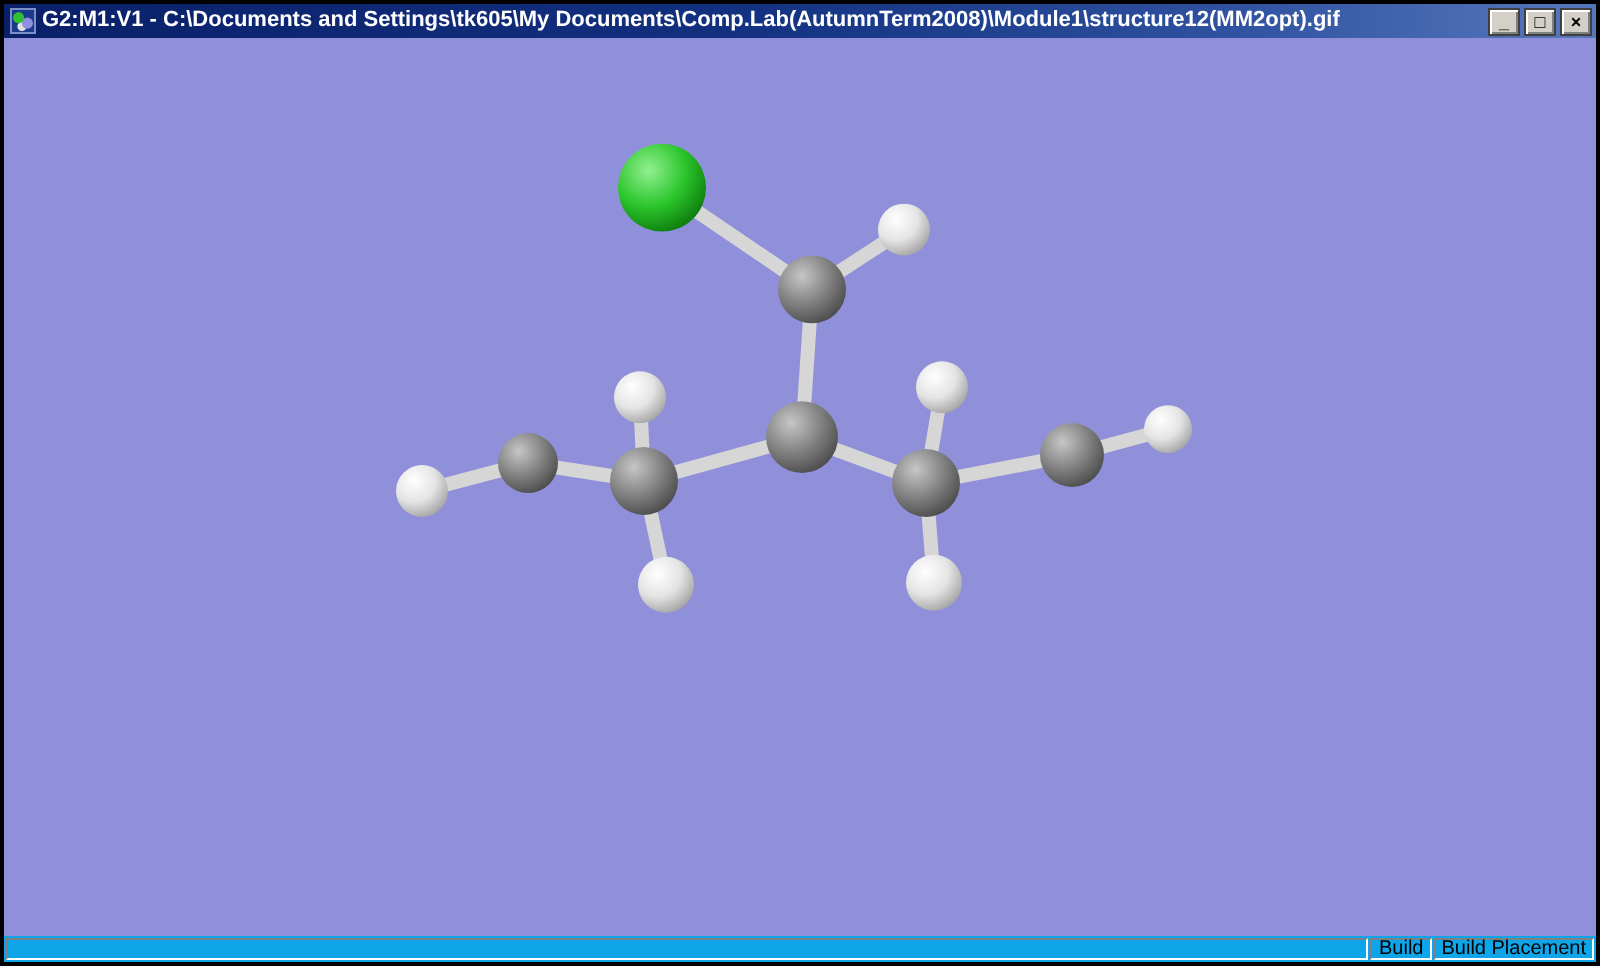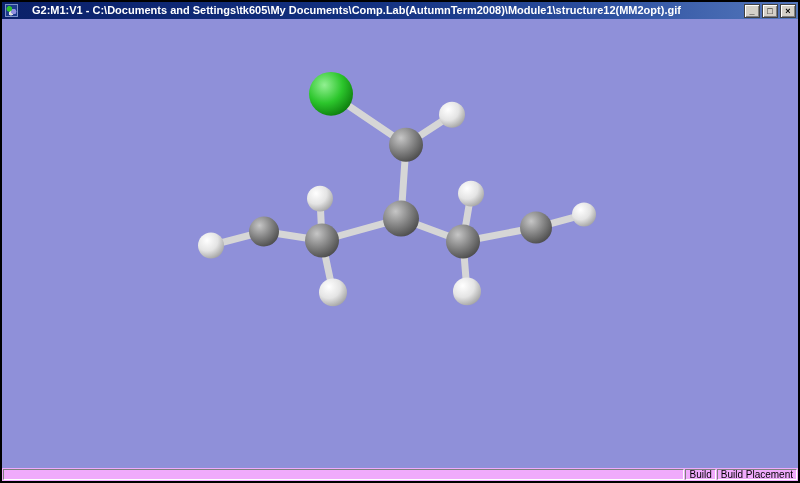--- a/index.html
+++ b/index.html
@@ -18,21 +18,21 @@
   }
 
   
   .titlebar {
     flex: 0 0 17px;
     height: 17px;
     background: linear-gradient(90deg, #0a2069 0%, #12307f 45%, #2c4f9e 75%, #5578bd 100%);
     display: flex;
     align-items: center;
     padding: 0 2px 0 3px;
-    gap: 14px;
+    gap: 3px;
   }
   .app-icon {
     width: 13px;
     height: 13px;
     flex: 0 0 13px;
     background:
       radial-gradient(circle at 30% 35%, #30c030 0 2.5px, transparent 3px),
       radial-gradient(circle at 70% 60%, #9090e0 0 2.5px, transparent 3px),
       radial-gradient(circle at 45% 75%, #e0e0e0 0 2px, transparent 2.5px),
       #1c3a8c;
@@ -78,21 +78,21 @@
     left: 0; top: 0;
     width: 100%;
     height: 100%;
     display: block;
   }
 
   
   .statusbar {
     flex: 0 0 13px;
     height: 13px;
-    background: #f0abfc;
+    background: #0ea5e9;
     display: flex;
     align-items: stretch;
     font-size: 10px;
     color: #000;
   }
   .status-left {
     flex: 1;
     margin: 1px 1px 1px 1px;
     border: 1px solid;
     border-color: #808080 #ffffff #ffffff #808080;

